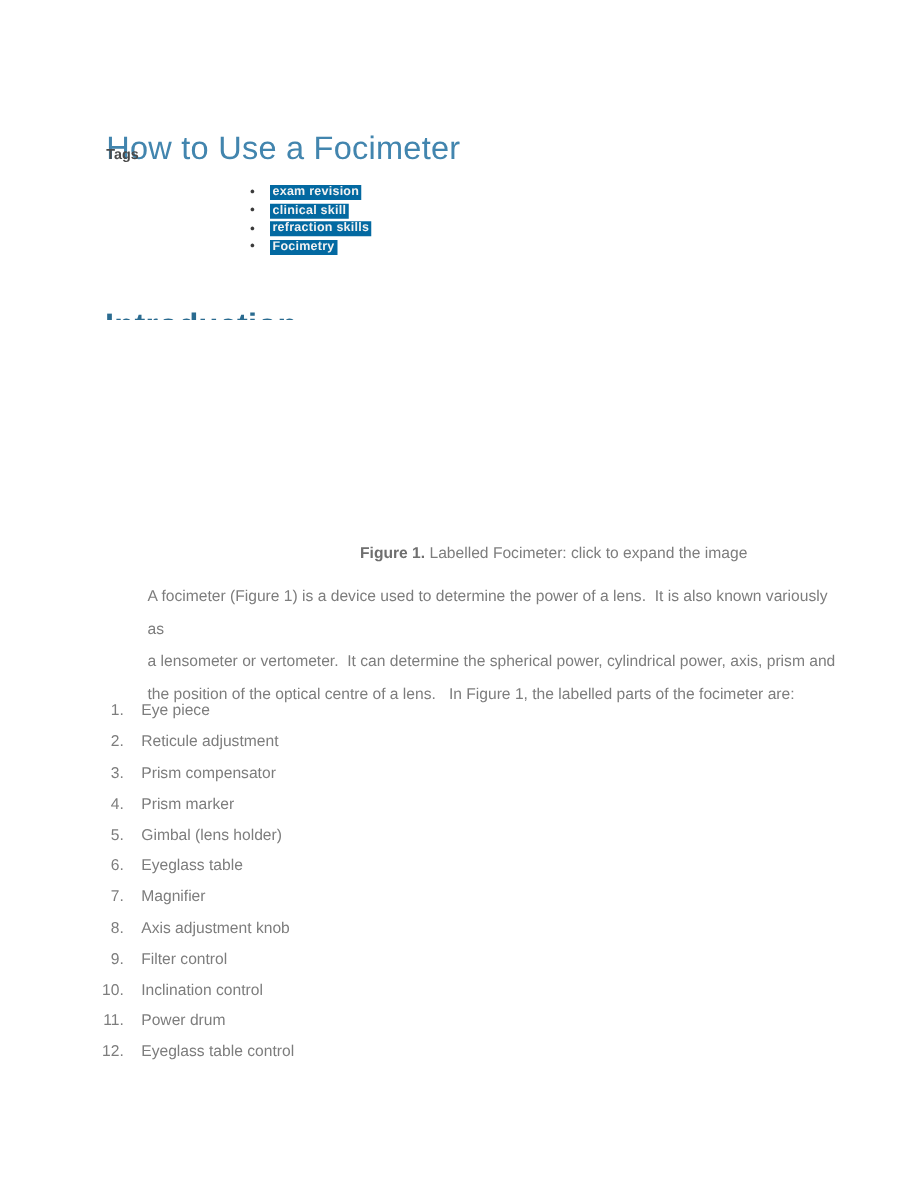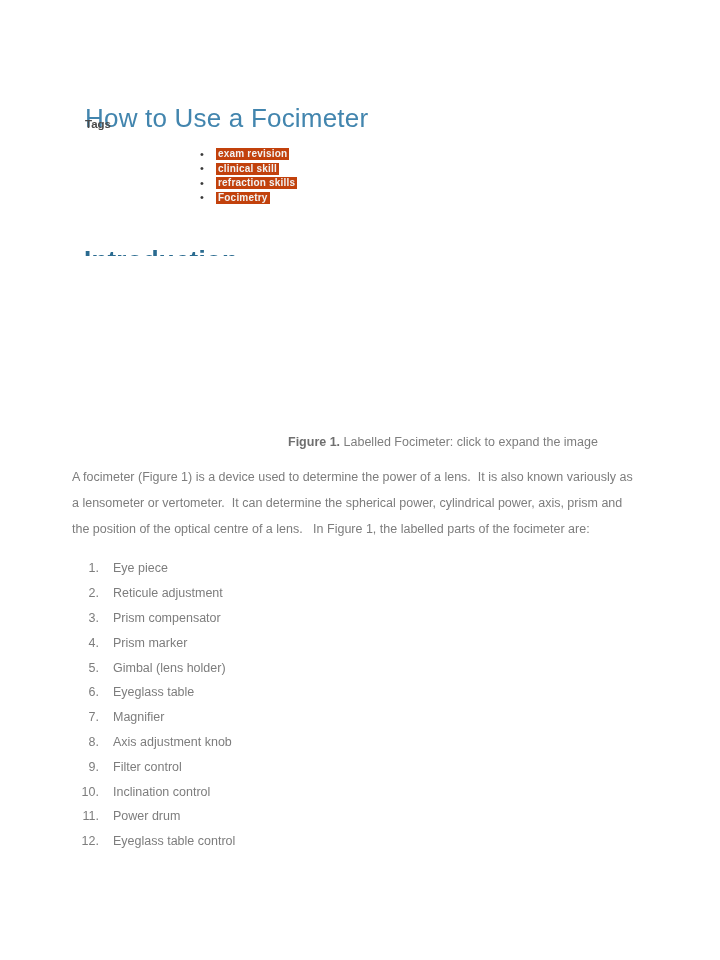--- a/index.html
+++ b/index.html
@@ -50,21 +50,21 @@
     height: 14.5px;
   }
   .tag-bullet {
     width: 16px;
     color: #3a3a3a;
     font-size: 11px;
     line-height: 1;
   }
   .tag-chip {
     display: inline-block;
-    background: #c2410c;
+    background: #0369a1;
     color: #f2f2f2;
     font-size: 10px;
     font-weight: 700;
     line-height: 12px;
     padding: 0 2px;
     letter-spacing: 0.2px;
     cursor: pointer;
   }
 
   .section-heading {
@@ -105,20 +105,21 @@
     position: absolute;
     left: 72px;
     top: 464px;
     width: 600px;
     font-size: 12.5px;
     line-height: 26px;
     color: #7d7d7d;
   }
   .intro-paragraph .para-line {
     white-space: pre-wrap;
+    margin-left: 46px;
   }
 
   .parts-list {
     position: absolute;
     left: 74px;
     top: 556px;
     margin: 0;
     padding: 0;
     list-style: none;
   }

